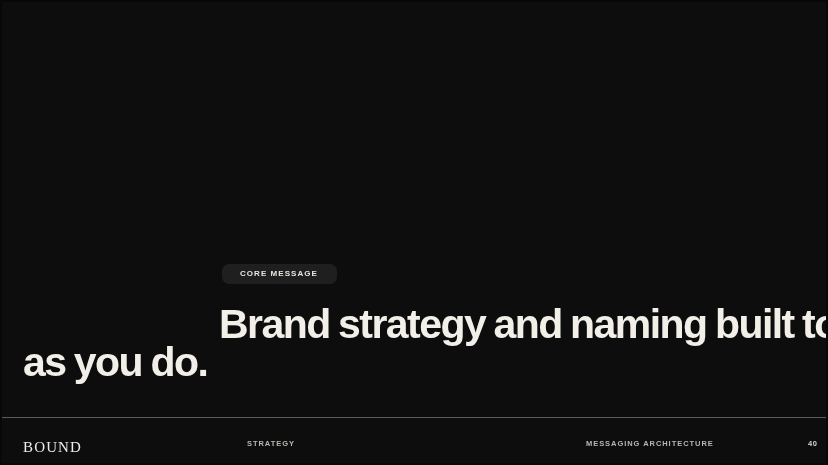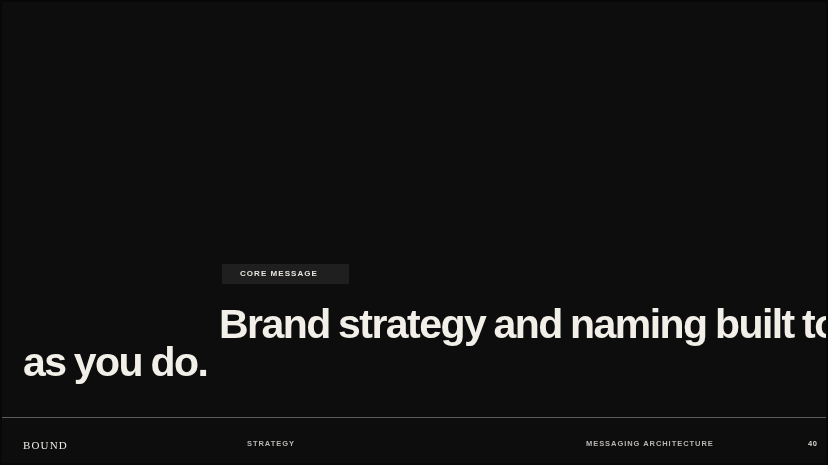--- a/index.html
+++ b/index.html
@@ -33,22 +33,22 @@
   }
   .badge {
     display: inline-block;
     background: #1f1f1f;
     color: #e8e5e0;
     font-family: "Liberation Sans", sans-serif;
     font-size: 8px;
     font-weight: 700;
     letter-spacing: 1.05px;
     text-transform: uppercase;
-    padding: 6px 31px 6px 18px;
-    border-radius: 0;
+    padding: 6px 19px 6px 18px;
+    border-radius: 7px;
     line-height: 1;
     white-space: nowrap;
   }
 
   
   .headline {
     position: absolute;
     left: 0;
     top: 303px;
     width: 828px;
@@ -99,21 +99,21 @@
     font-weight: 700;
     letter-spacing: 0.95px;
     text-transform: uppercase;
     color: #b9b6b1;
     line-height: 1;
     white-space: nowrap;
   }
   .footer-brand {
     left: 21px;
     font-family: "Liberation Serif", serif;
-    font-size: 11px;
+    font-size: 15px;
     font-weight: 400;
     letter-spacing: 1.15px;
     color: #efece6;
   }
   .footer-section  { left: 221px; margin-left: 24px; }
   .footer-chapter  { left: 584px; }
   .footer-page {
     left: 793px;
     letter-spacing: 0.5px;
     color: #d7d4cf;

